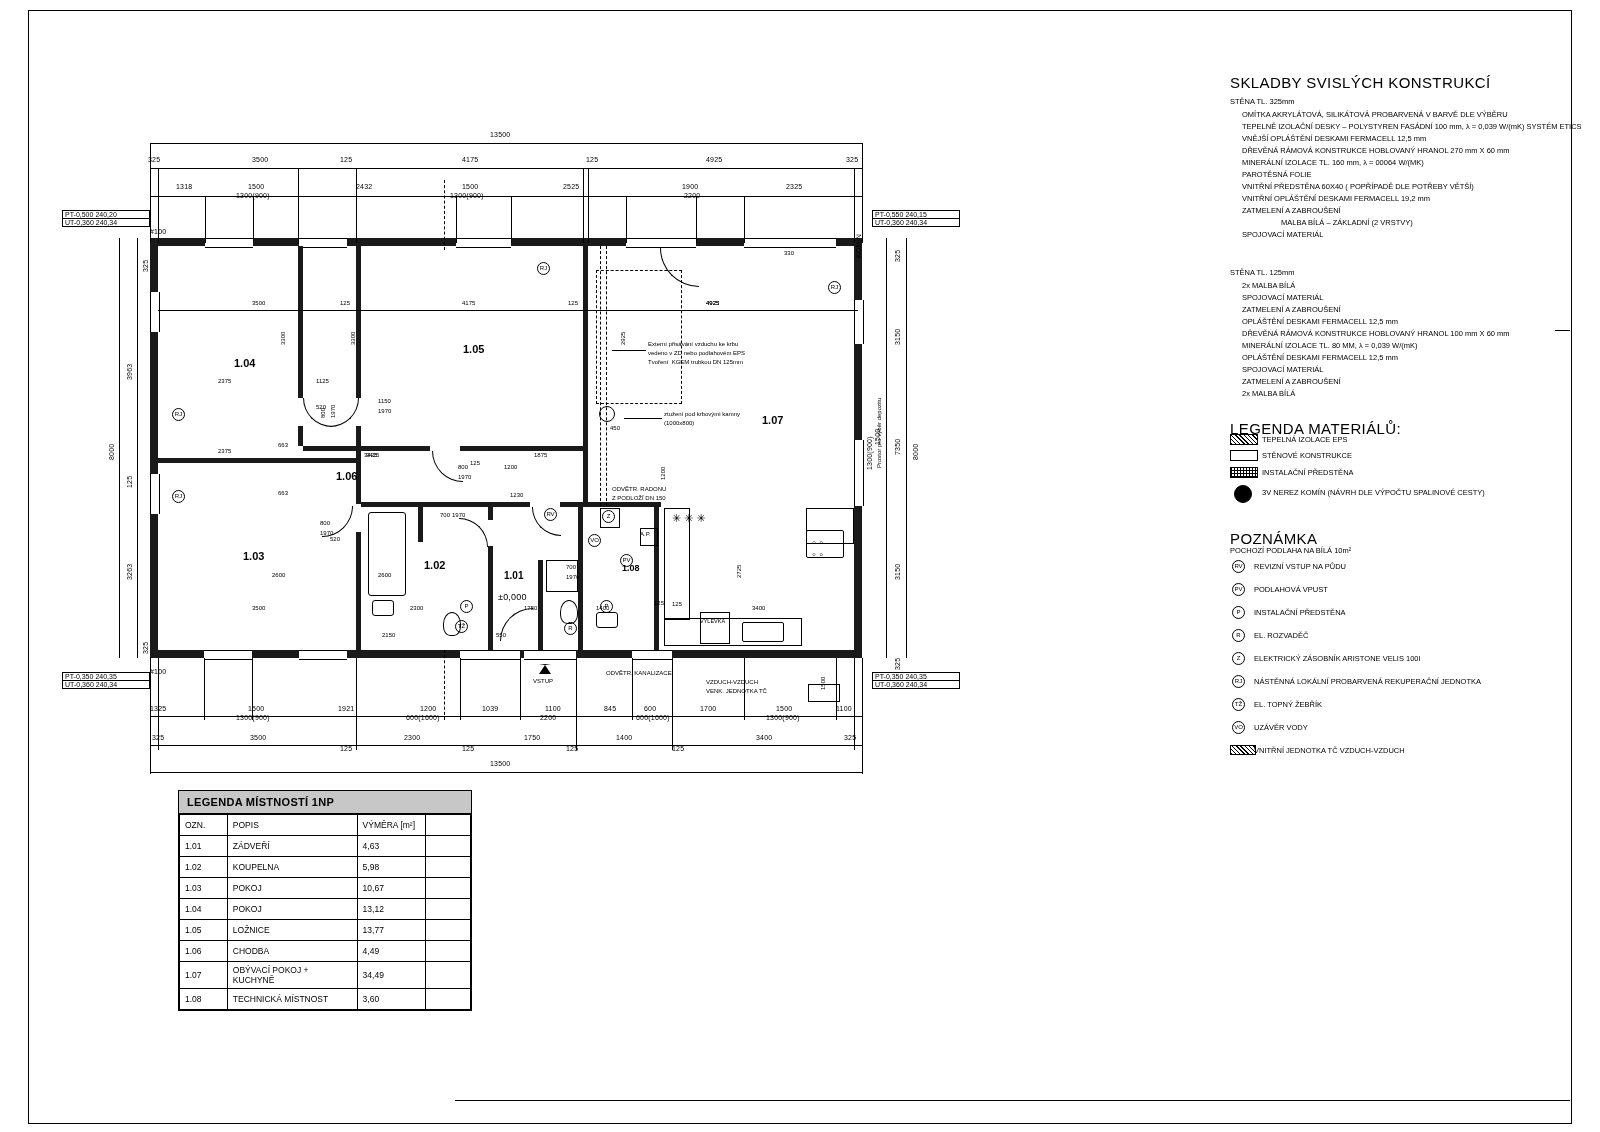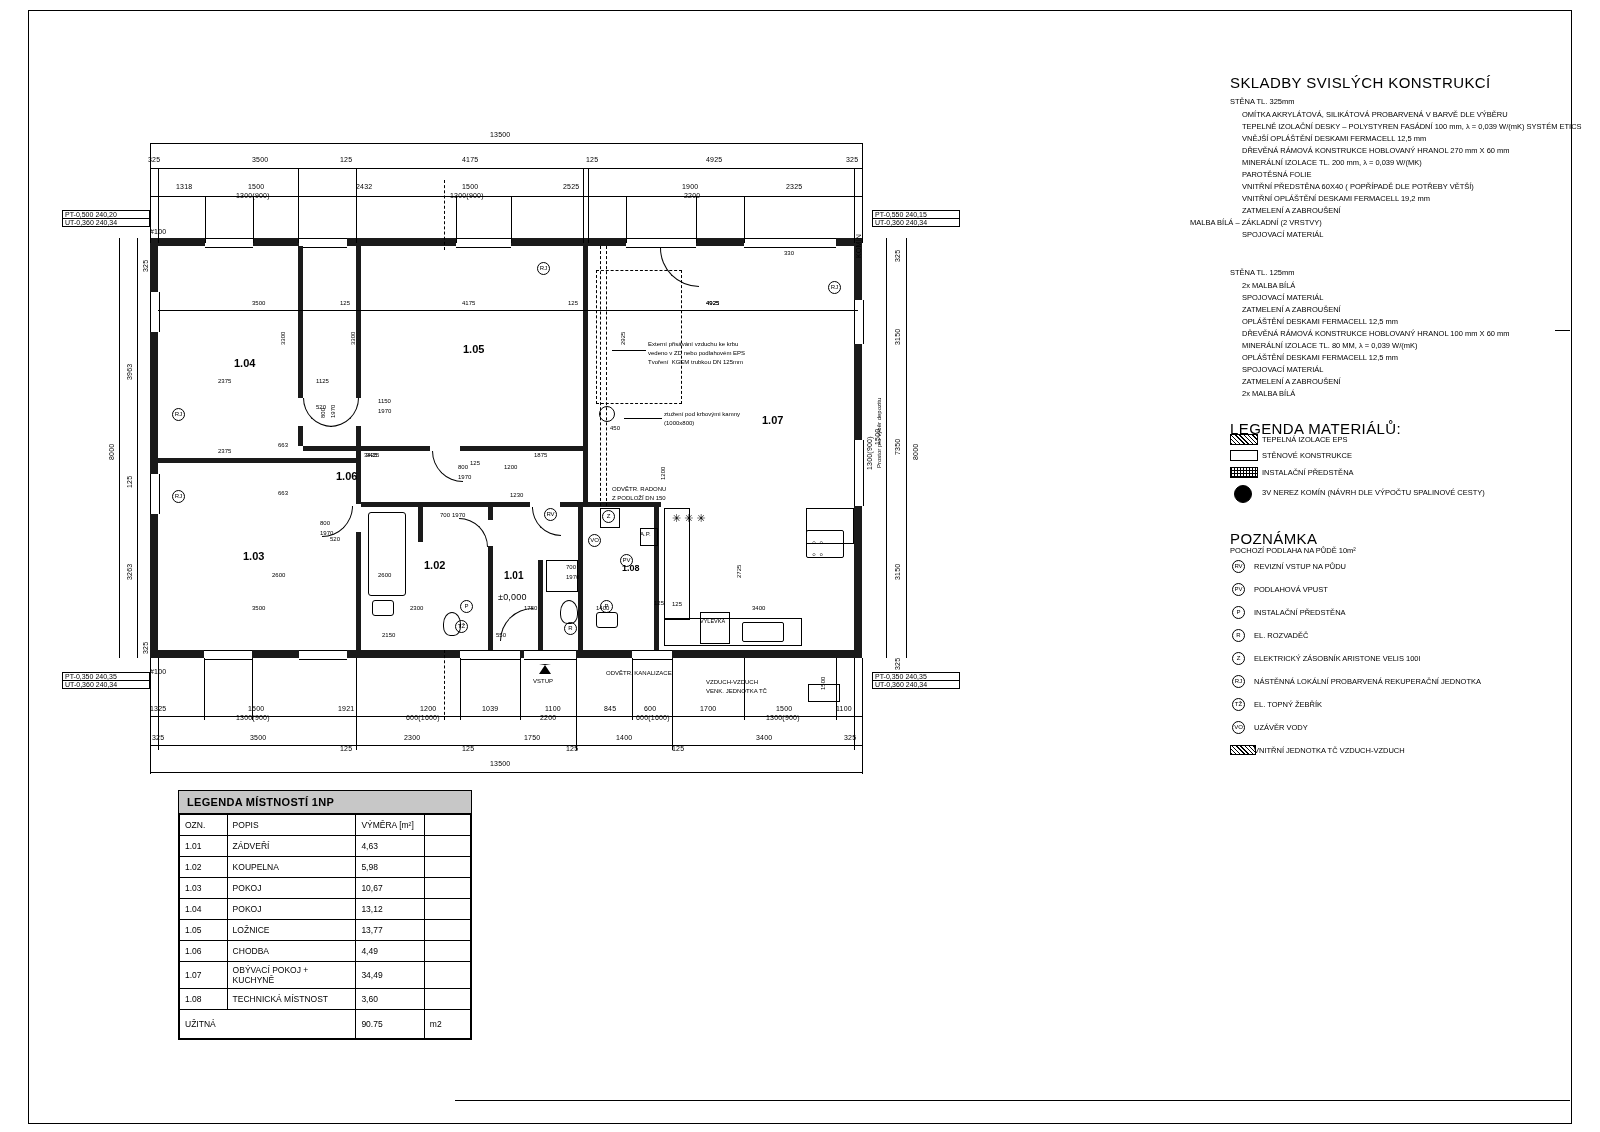--- a/index.html
+++ b/index.html
@@ -353,26 +353,26 @@
   </div>
 
   <div>
     <div class="rth" style="left:1230px;top:74px;">SKLADBY SVISLÝCH KONSTRUKCÍ</div>
 
     <div class="rt" style="left:1230px;top:96px;font-size:7.5px;">STĚNA TL. 325mm</div>
     <div class="rt" style="left:1242px;top:109px;">OMÍTKA AKRYLÁTOVÁ, SILIKÁTOVÁ PROBARVENÁ V BARVĚ DLE VÝBĚRU</div>
     <div class="rt" style="left:1242px;top:121px;">TEPELNĚ IZOLAČNÍ DESKY – POLYSTYREN FASÁDNÍ 100 mm, λ = 0,039 W/(mK) SYSTÉM ETICS</div>
     <div class="rt" style="left:1242px;top:133px;">VNĚJŠÍ OPLÁŠTĚNÍ DESKAMI FERMACELL 12,5 mm</div>
     <div class="rt" style="left:1242px;top:145px;">DŘEVĚNÁ RÁMOVÁ KONSTRUKCE HOBLOVANÝ HRANOL 270 mm X 60 mm</div>
-    <div class="rt" style="left:1242px;top:157px;">MINERÁLNÍ IZOLACE TL. 200 mm, λ = 0,039 W/(MK)</div>
+    <div class="rt" style="left:1242px;top:157px;">MINERÁLNÍ IZOLACE TL. 160 mm, λ = 00064 W/(MK)</div>
     <div class="rt" style="left:1242px;top:169px;">PAROTĚSNÁ FOLIE</div>
     <div class="rt" style="left:1242px;top:181px;">VNITŘNÍ PŘEDSTĚNA 60X40 ( POPŘÍPADĚ DLE POTŘEBY VĚTŠÍ)</div>
     <div class="rt" style="left:1242px;top:193px;">VNITŘNÍ OPLÁŠTĚNÍ DESKAMI FERMACELL 19,2 mm</div>
     <div class="rt" style="left:1242px;top:205px;">ZATMELENÍ A ZABROUŠENÍ</div>
-    <div class="rt" style="left:1190px;top:217px;">MALBA BÍLÁ – ZÁKLADNÍ (2 VRSTVY)</div>
+    <div class="rt" style="left:1281px;top:217px;">MALBA BÍLÁ – ZÁKLADNÍ (2 VRSTVY)</div>
     <div class="rt" style="left:1242px;top:229px;">SPOJOVACÍ MATERIÁL</div>
 
     <div class="rt" style="left:1230px;top:267px;font-size:7.5px;">STĚNA TL. 125mm</div>
     <div class="rt" style="left:1242px;top:280px;">2x MALBA BÍLÁ</div>
     <div class="rt" style="left:1242px;top:292px;">SPOJOVACÍ MATERIÁL</div>
     <div class="rt" style="left:1242px;top:304px;">ZATMELENÍ A ZABROUŠENÍ</div>
     <div class="rt" style="left:1242px;top:316px;">OPLÁŠTĚNÍ DESKAMI FERMACELL 12,5 mm</div>
     <div class="rt" style="left:1242px;top:328px;">DŘEVĚNÁ RÁMOVÁ KONSTRUKCE HOBLOVANÝ HRANOL 100 mm X 60 mm</div>
     <div class="rt" style="left:1242px;top:340px;">MINERÁLNÍ IZOLACE TL. 80 MM, λ = 0,039 W/(mK)</div>
     <div class="rt" style="left:1242px;top:352px;">OPLÁŠTĚNÍ DESKAMI FERMACELL 12,5 mm</div>
@@ -386,21 +386,21 @@
     <div class="swatch" style="left:1230px;top:450px;background:#fff;"></div>
     <div class="rt" style="left:1262px;top:450px;">STĚNOVÉ KONSTRUKCE</div>
     <div class="swatch" style="left:1230px;top:467px;background:
       repeating-linear-gradient(0deg,#000 0 1px,transparent 1px 3px),
       repeating-linear-gradient(90deg,#000 0 1px,transparent 1px 3px);"></div>
     <div class="rt" style="left:1262px;top:467px;">INSTALAČNÍ PŘEDSTĚNA</div>
     <div class="box" style="left:1234px;top:485px;width:16px;height:16px;border-radius:50%;background:#000;"></div>
     <div class="rt" style="left:1262px;top:487px;">3V NEREZ KOMÍN (NÁVRH DLE VÝPOČTU SPALINOVÉ CESTY)</div>
 
     <div class="rth" style="left:1230px;top:530px;">POZNÁMKA</div>
-    <div class="rt" style="left:1230px;top:545px;">POCHOZÍ PODLAHA NA PŮDĚ 10m²</div>
+    <div class="rt" style="left:1230px;top:545px;">POCHOZÍ PODLAHA NA BÍLÁ 10m²</div>
 
     <div class="sym" style="left:1232px;top:560px;">RV</div>
     <div class="rt" style="left:1254px;top:561px;">REVIZNÍ VSTUP NA PŮDU</div>
     <div class="sym" style="left:1232px;top:583px;">PV</div>
     <div class="rt" style="left:1254px;top:584px;">PODLAHOVÁ VPUST</div>
     <div class="sym" style="left:1232px;top:606px;">P</div>
     <div class="rt" style="left:1254px;top:607px;">INSTALAČNÍ PŘEDSTĚNA</div>
     <div class="sym" style="left:1232px;top:629px;">R</div>
     <div class="rt" style="left:1254px;top:630px;">EL. ROZVADĚČ</div>
     <div class="sym" style="left:1232px;top:652px;">Z</div>
@@ -466,22 +466,17 @@
         <td class="c2">OBÝVACÍ POKOJ + KUCHYNĚ</td>
         <td class="c3">34,49</td>
         <td class="c4"></td>
       </tr>
       <tr>
         <td class="c1">1.08</td>
         <td class="c2">TECHNICKÁ MÍSTNOST</td>
         <td class="c3">3,60</td>
         <td class="c4"></td>
       </tr>
-      <tr>
-        <td class="c1" colspan="2" style="height:22px;">UŽITNÁ</td>
-        <td class="c3">90.75</td>
-        <td class="c4">m2</td>
-      </tr>
     </tbody>
       </table>
   </div>
 
 </div>
 
 </body></html>

